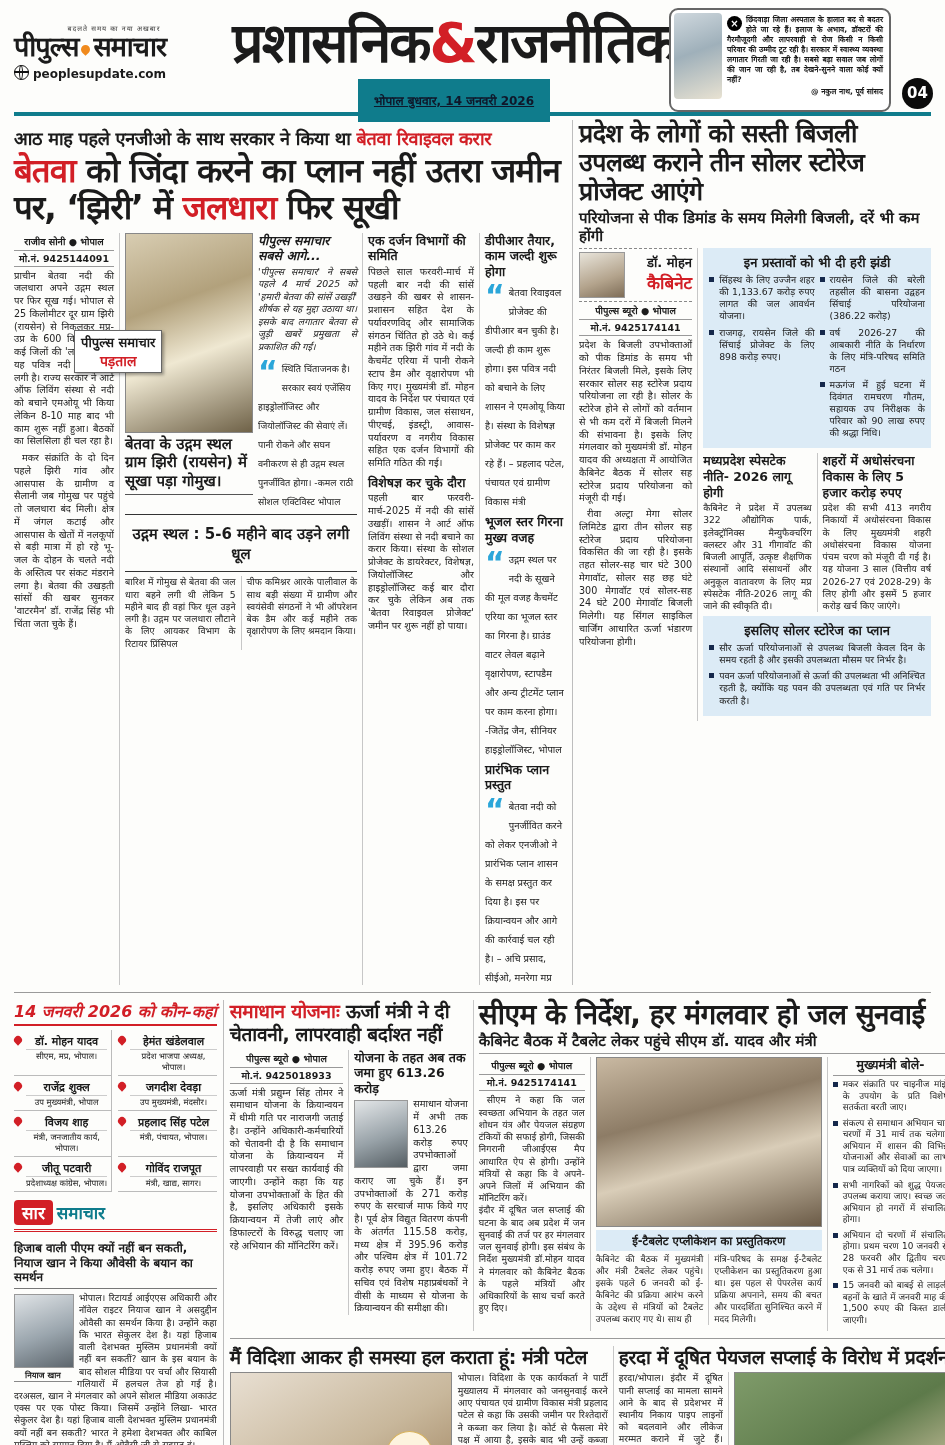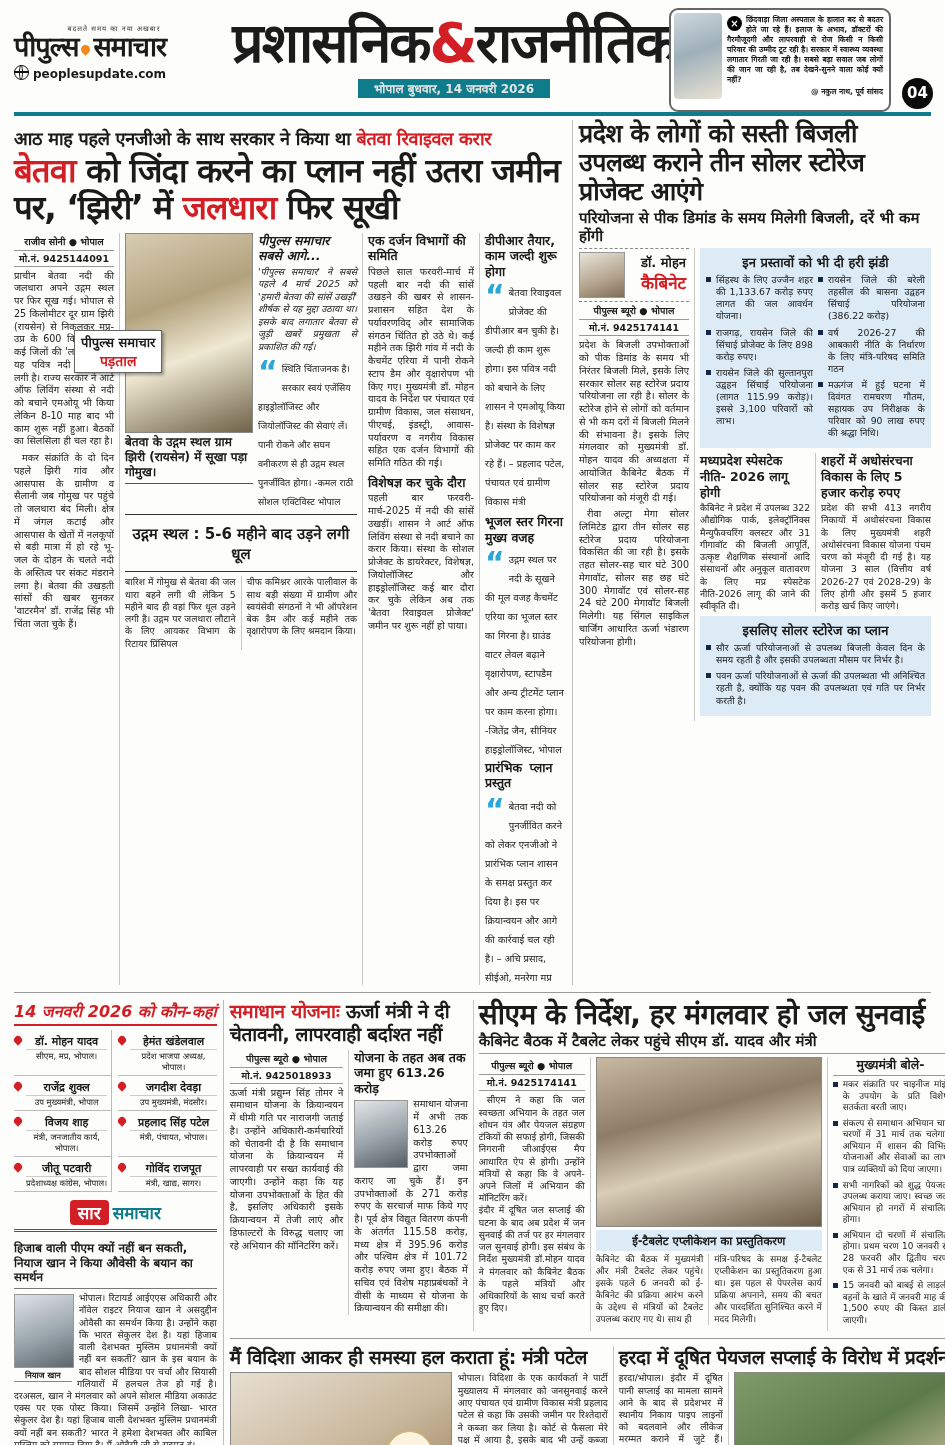--- a/index.html
+++ b/index.html
@@ -18,22 +18,22 @@
   .logo-pin{display:inline-block;width:9px;height:9px;background:#f08a1d;border-radius:50% 50% 50% 0;
             transform:rotate(-45deg);margin:0 3px 2px 3px;}
   .site{font-size:12px;font-weight:bold;margin-top:4px;}
   .globe{display:inline-block;width:13px;height:13px;border:1.5px solid #111;border-radius:50%;
          position:relative;vertical-align:-2px;margin-right:4px;}
   .globe:before{content:"";position:absolute;left:4px;top:-1px;bottom:-1px;width:4px;border:1.5px solid #111;
          border-radius:50%;box-sizing:border-box;}
   .globe:after{content:"";position:absolute;left:-1px;right:-1px;top:5px;height:1.5px;background:#111;}
   .masthead{position:absolute;left:218px;right:255px;top:12px;text-align:center;}
   .masthead-title{font-size:55px;font-weight:bold;letter-spacing:-2px;line-height:1;white-space:nowrap;}
-  .datebar{display:inline-block;background:#0f7c8c;color:#e5e5e5;font-size:12px;font-weight:bold;
-           padding:1px 16px;margin-top:8px;}
+  .datebar{display:inline-block;background:#0f7c8c;color:#0f172a;font-size:12px;font-weight:bold;
+           padding:13px 16px;margin-top:8px;text-decoration:underline;}
   .quotebox{position:absolute;right:40px;top:4px;width:212px;height:94px;border:2px solid #666;
             border-radius:9px;background:#fff;display:flex;overflow:hidden;padding:3px;}
   .qb-photo{flex:0 0 48px;height:86px;background:linear-gradient(160deg,#cfd8de 0%,#9fb0ba 45%,#e8e2d2 100%);
             border-radius:4px;}
   .qb-right{flex:1;padding:2px 3px 0 5px;}
   .qb-text{font-size:7.6px;font-weight:bold;line-height:1.32;text-align:justify;}
   .x-icon{float:left;width:15px;height:15px;border-radius:50%;background:#000;color:#fff;
           font-size:10px;font-weight:bold;text-align:center;line-height:15px;margin:1px 4px 1px 0;}
   .qb-attr{font-size:7.6px;font-weight:bold;text-align:right;margin-top:1px;}
   .pagenum{position:absolute;right:-2px;top:74px;width:31px;height:31px;border-radius:50%;background:#0b0b0b;
@@ -48,54 +48,54 @@
   .h-md{font-size:19px;font-weight:bold;line-height:1.2;letter-spacing:-0.3px;}
   .h-sm{font-size:12.5px;font-weight:bold;line-height:1.25;}
   .sub{font-size:15px;font-weight:bold;line-height:1.2;margin:3px 0;}
   .byline{font-size:9.5px;font-weight:bold;text-align:center;padding:2px 0;}
   .phone{font-size:9.5px;font-weight:bold;text-align:center;border-top:1px solid #999;
          border-bottom:1px solid #999;padding:1px 0;margin-bottom:3px;}
   .body{font-size:9.6px;line-height:1.33;text-align:justify;color:#222;}
   .col{padding-right:5px;margin-right:5px;border-right:1px solid #c7c7c7;}
   .col:last-child{border-right:none;margin-right:0;padding-right:0;}
   .qmark{float:left;font-size:30px;line-height:0.7;color:#2ba6d9;font-weight:bold;margin:4px 4px 0 0;}
-  .caption{font-size:12px;font-weight:bold;line-height:1.25;margin-top:2px;border-bottom:1px solid #555;padding-bottom:3px;}
+  .caption{font-size:15px;font-weight:bold;line-height:1.25;margin-top:2px;border-bottom:1px solid #555;padding-bottom:3px;}
 
   
   .betwa-photo{position:relative;height:198px;background:linear-gradient(160deg,#d8cdb2 0%,#b2a17c 35%,#efe8d2 60%,#6f6248 100%);border:1px solid #888;}
   .badge{position:absolute;left:-52px;top:96px;background:#fff;border:1px solid #666;padding:2px 6px;
          text-align:center;box-shadow:2px 2px 3px rgba(0,0,0,.35);}
   .badge-l1{font-size:13px;font-weight:bold;white-space:nowrap;}
   .badge-l2{font-size:14px;font-weight:bold;color:#d21f26;}
   .sidebox-title{font-size:12.5px;font-weight:bold;font-style:italic;line-height:1.2;}
   .sidebox-body{font-size:9.3px;font-style:italic;line-height:1.35;margin-top:3px;text-align:justify;}
   .udgam-title{font-size:15px;font-weight:bold;text-align:center;border-top:1.5px solid #333;
                border-bottom:1.5px solid #333;padding:8px 0;margin:5px 0 4px 0;}
 
   
-  .cab-card{border-top:1px dashed #888;border-bottom:1px dashed #888;padding:3px 0;display:flex;align-items:center;gap:16px;}
+  .cab-card{border-top:1px dashed #888;border-bottom:1px dashed #888;padding:3px 0;display:flex;align-items:center;gap:22px;}
   .cab-photo{width:44px;height:44px;background:linear-gradient(160deg,#e8e4da,#b3a38c 60%,#7e6d57);border:1px solid #999;flex:0 0 44px;}
   .cab-name{font-size:13px;font-weight:bold;line-height:1.15;}
   .cab-word{font-size:17px;font-weight:bold;color:#d21f26;}
   .bluebox{background:#dcebf6;padding:5px 6px;margin-bottom:5px;}
   .bluebox-title{font-size:13px;font-weight:bold;text-align:center;margin-bottom:3px;}
   .bullet{font-size:9.3px;line-height:1.3;text-align:justify;margin-bottom:4px;padding-left:10px;position:relative;}
   .bullet:before{content:"";position:absolute;left:0;top:3px;width:5px;height:5px;background:#15284b;}
 
   
   .kk-title{font-size:16px;font-weight:bold;font-style:italic;color:#d21f26;border-bottom:2px solid #d21f26;
             padding-bottom:2px;margin-bottom:4px;white-space:nowrap;}
   .kk-grid{display:grid;grid-template-columns:1fr 1fr;column-gap:6px;}
   .kk-cell{border-bottom:1px solid #bbb;padding:3px 0;display:flex;gap:4px;}
   .kk-cell:nth-child(odd){border-right:1px solid #bbb;padding-right:4px;}
   .pin{flex:0 0 8px;width:8px;height:8px;background:#d21f26;border-radius:50% 50% 50% 0;
        transform:rotate(-45deg);margin-top:3px;}
   .kk-name{font-size:11px;font-weight:bold;text-align:center;}
   .kk-role{font-size:8.3px;text-align:center;border-top:1px solid #ccc;margin-top:1px;}
-  .saar-head{text-align:center;margin:8px 0 4px 0;border-bottom:3px double #d21f26;padding-bottom:4px;}
+  .saar-head{text-align:left;margin:8px 0 4px 0;border-bottom:3px double #d21f26;padding-bottom:4px;}
   .saar-1{display:inline-block;background:#d21f26;color:#fff;font-size:17px;font-weight:bold;
           padding:1px 8px;border-radius:4px;}
   .saar-2{display:inline-block;color:#0f7c8c;font-size:17px;font-weight:bold;margin-left:4px;}
   .saar-item{border-bottom:1px dashed #999;padding:5px 0;}
   .saar-h{font-size:11.8px;font-weight:bold;line-height:1.25;border-bottom:1px solid #777;padding-bottom:3px;margin-bottom:3px;}
   .portrait{float:left;width:58px;height:72px;background:linear-gradient(160deg,#dfe3e6,#9aa5ad 55%,#5d666d);
             border:1px solid #999;margin:2px 5px 2px 0;}
   .pcaption{float:left;clear:left;width:58px;font-size:8.2px;font-weight:bold;text-align:center;
             border-bottom:1px solid #888;margin:0 5px 2px 0;}
 
@@ -180,21 +180,21 @@
           <div class="body" style="margin-top:2px;">पिछले साल फरवरी-मार्च में पहली बार नदी की सांसें उखड़ने की खबर से शासन-प्रशासन सहित देश के पर्यावरणविद् और सामाजिक संगठन चिंतित हो उठे थे। कई महीने तक झिरी गांव में नदी के कैचमेंट एरिया में पानी रोकने स्टाप डैम और वृक्षारोपण भी किए गए। मुख्यमंत्री डॉ. मोहन यादव के निर्देश पर पंचायत एवं ग्रामीण विकास, जल संसाधन, पीएचई, इंडस्ट्री, आवास-पर्यावरण व नगरीय विकास सहित एक दर्जन विभागों की समिति गठित की गई।</div>
           <div class="h-sm" style="margin-top:5px;">विशेषज्ञ कर चुके दौरा</div>
           <div class="body" style="margin-top:2px;">पहली बार फरवरी-मार्च-2025 में नदी की सांसें उखड़ीं। शासन ने आर्ट ऑफ लिविंग संस्था से नदी बचाने का करार किया। संस्था के सोशल प्रोजेक्ट के डायरेक्टर, विशेषज्ञ, जियोलॉजिस्ट और हाइड्रोलॉजिस्ट कई बार दौरा कर चुके लेकिन अब तक 'बेतवा रिवाइवल प्रोजेक्ट' जमीन पर शुरू नहीं हो पाया।</div>
         </div>
 
         <div class="col" style="flex:1;">
           <div class="h-sm">डीपीआर तैयार, काम जल्दी शुरू होगा</div>
           <div style="margin-top:2px;"><span class="qmark">“</span><span class="body">बेतवा रिवाइवल प्रोजेक्ट की डीपीआर बन चुकी है। जल्दी ही काम शुरू होगा। इस पवित्र नदी को बचाने के लिए शासन ने एमओयू किया है। संस्था के विशेषज्ञ प्रोजेक्ट पर काम कर रहे हैं। – प्रहलाद पटेल, पंचायत एवं ग्रामीण विकास मंत्री</span></div>
           <div class="h-sm" style="margin-top:5px;">भूजल स्तर गिरना मुख्य वजह</div>
           <div style="margin-top:2px;"><span class="qmark">“</span><span class="body">उद्गम स्थल पर नदी के सूखने की मूल वजह कैचमेंट एरिया का भूजल स्तर का गिरना है। ग्राउंड वाटर लेवल बढ़ाने वृक्षारोपण, स्टापडैम और अन्य ट्रीटमेंट प्लान पर काम करना होगा। -जितेंद्र जैन, सीनियर हाइड्रोलॉजिस्ट, भोपाल</span></div>
-          <div class="h-sm" style="margin-top:5px;font-family:Liberation Mono, monospace;">प्रारंभिक प्लान प्रस्तुत</div>
+          <div class="h-sm" style="margin-top:5px;">प्रारंभिक प्लान प्रस्तुत</div>
           <div style="margin-top:2px;"><span class="qmark">“</span><span class="body">बेतवा नदी को पुनर्जीवित करने को लेकर एनजीओ ने प्रारंभिक प्लान शासन के समक्ष प्रस्तुत कर दिया है। इस पर क्रियान्वयन और आगे की कार्रवाई चल रही है। – अचि प्रसाद, सीईओ, मनरेगा मप्र</span></div>
         </div>
       </div>
     </div>
 
     <div class="vsep"></div>
 
     <div style="flex:1;">
       <div class="h-lg">प्रदेश के लोगों को सस्ती बिजली उपलब्ध कराने तीन सोलर स्टोरेज प्रोजेक्ट आएंगे</div>
       <div class="sub">परियोजना से पीक डिमांड के समय मिलेगी बिजली, दरें भी कम होंगी</div>
@@ -212,21 +212,20 @@
           <div class="body">प्रदेश के बिजली उपभोक्ताओं को पीक डिमांड के समय भी निरंतर बिजली मिले, इसके लिए सरकार सोलर सह स्टोरेज प्रदाय परियोजना ला रही है। सोलर के स्टोरेज होने से लोगों को वर्तमान से भी कम दरों में बिजली मिलने की संभावना है। इसके लिए मंगलवार को मुख्यमंत्री डॉ. मोहन यादव की अध्यक्षता में आयोजित कैबिनेट बैठक में सोलर सह स्टोरेज प्रदाय परियोजना को मंजूरी दी गई।</div>
           <div class="body" style="margin-top:3px;text-indent:8px;">रीवा अल्ट्रा मेगा सोलर लिमिटेड द्वारा तीन सोलर सह स्टोरेज प्रदाय परियोजना विकसित की जा रही है। इसके तहत सोलर-सह चार घंटे 300 मेगावॉट, सोलर सह छह घंटे 300 मेगावॉट एवं सोलर-सह 24 घंटे 200 मेगावॉट बिजली मिलेगी। यह सिंगल साइकिल चार्जिंग आधारित ऊर्जा भंडारण परियोजना होगी।</div>
         </div>
         <div style="flex:1;">
           <div class="bluebox">
             <div class="bluebox-title">इन प्रस्तावों को भी दी हरी झंडी</div>
             <div class="row">
               <div style="flex:1;margin-right:5px;">
                 <div class="bullet">सिंहस्थ के लिए उज्जैन शहर की 1,133.67 करोड़ रुपए लागत की जल आवर्धन योजना।</div>
                 <div class="bullet">राजगढ़, रायसेन जिले की सिंचाई प्रोजेक्ट के लिए 898 करोड़ रुपए।</div>
-                <div class="bullet">रायसेन जिले की सुल्तानपुरा उद्वहन सिंचाई परियोजना (लागत 115.99 करोड़)। इससे 3,100 परिवारों को लाभ।</div>
               </div>
               <div style="flex:1;">
                 <div class="bullet">रायसेन जिले की बरेली तहसील की बासना उद्वहन सिंचाई परियोजना (386.22 करोड़)</div>
                 <div class="bullet">वर्ष 2026-27 की आबकारी नीति के निर्धारण के लिए मंत्रि-परिषद समिति गठन</div>
                 <div class="bullet">मऊगंज में हुई घटना में दिवंगत रामचरण गौतम, सहायक उप निरीक्षक के परिवार को 90 लाख रुपए की श्रद्धा निधि।</div>
               </div>
             </div>
           </div>
           <div class="row">
             <div class="col" style="flex:1;">

